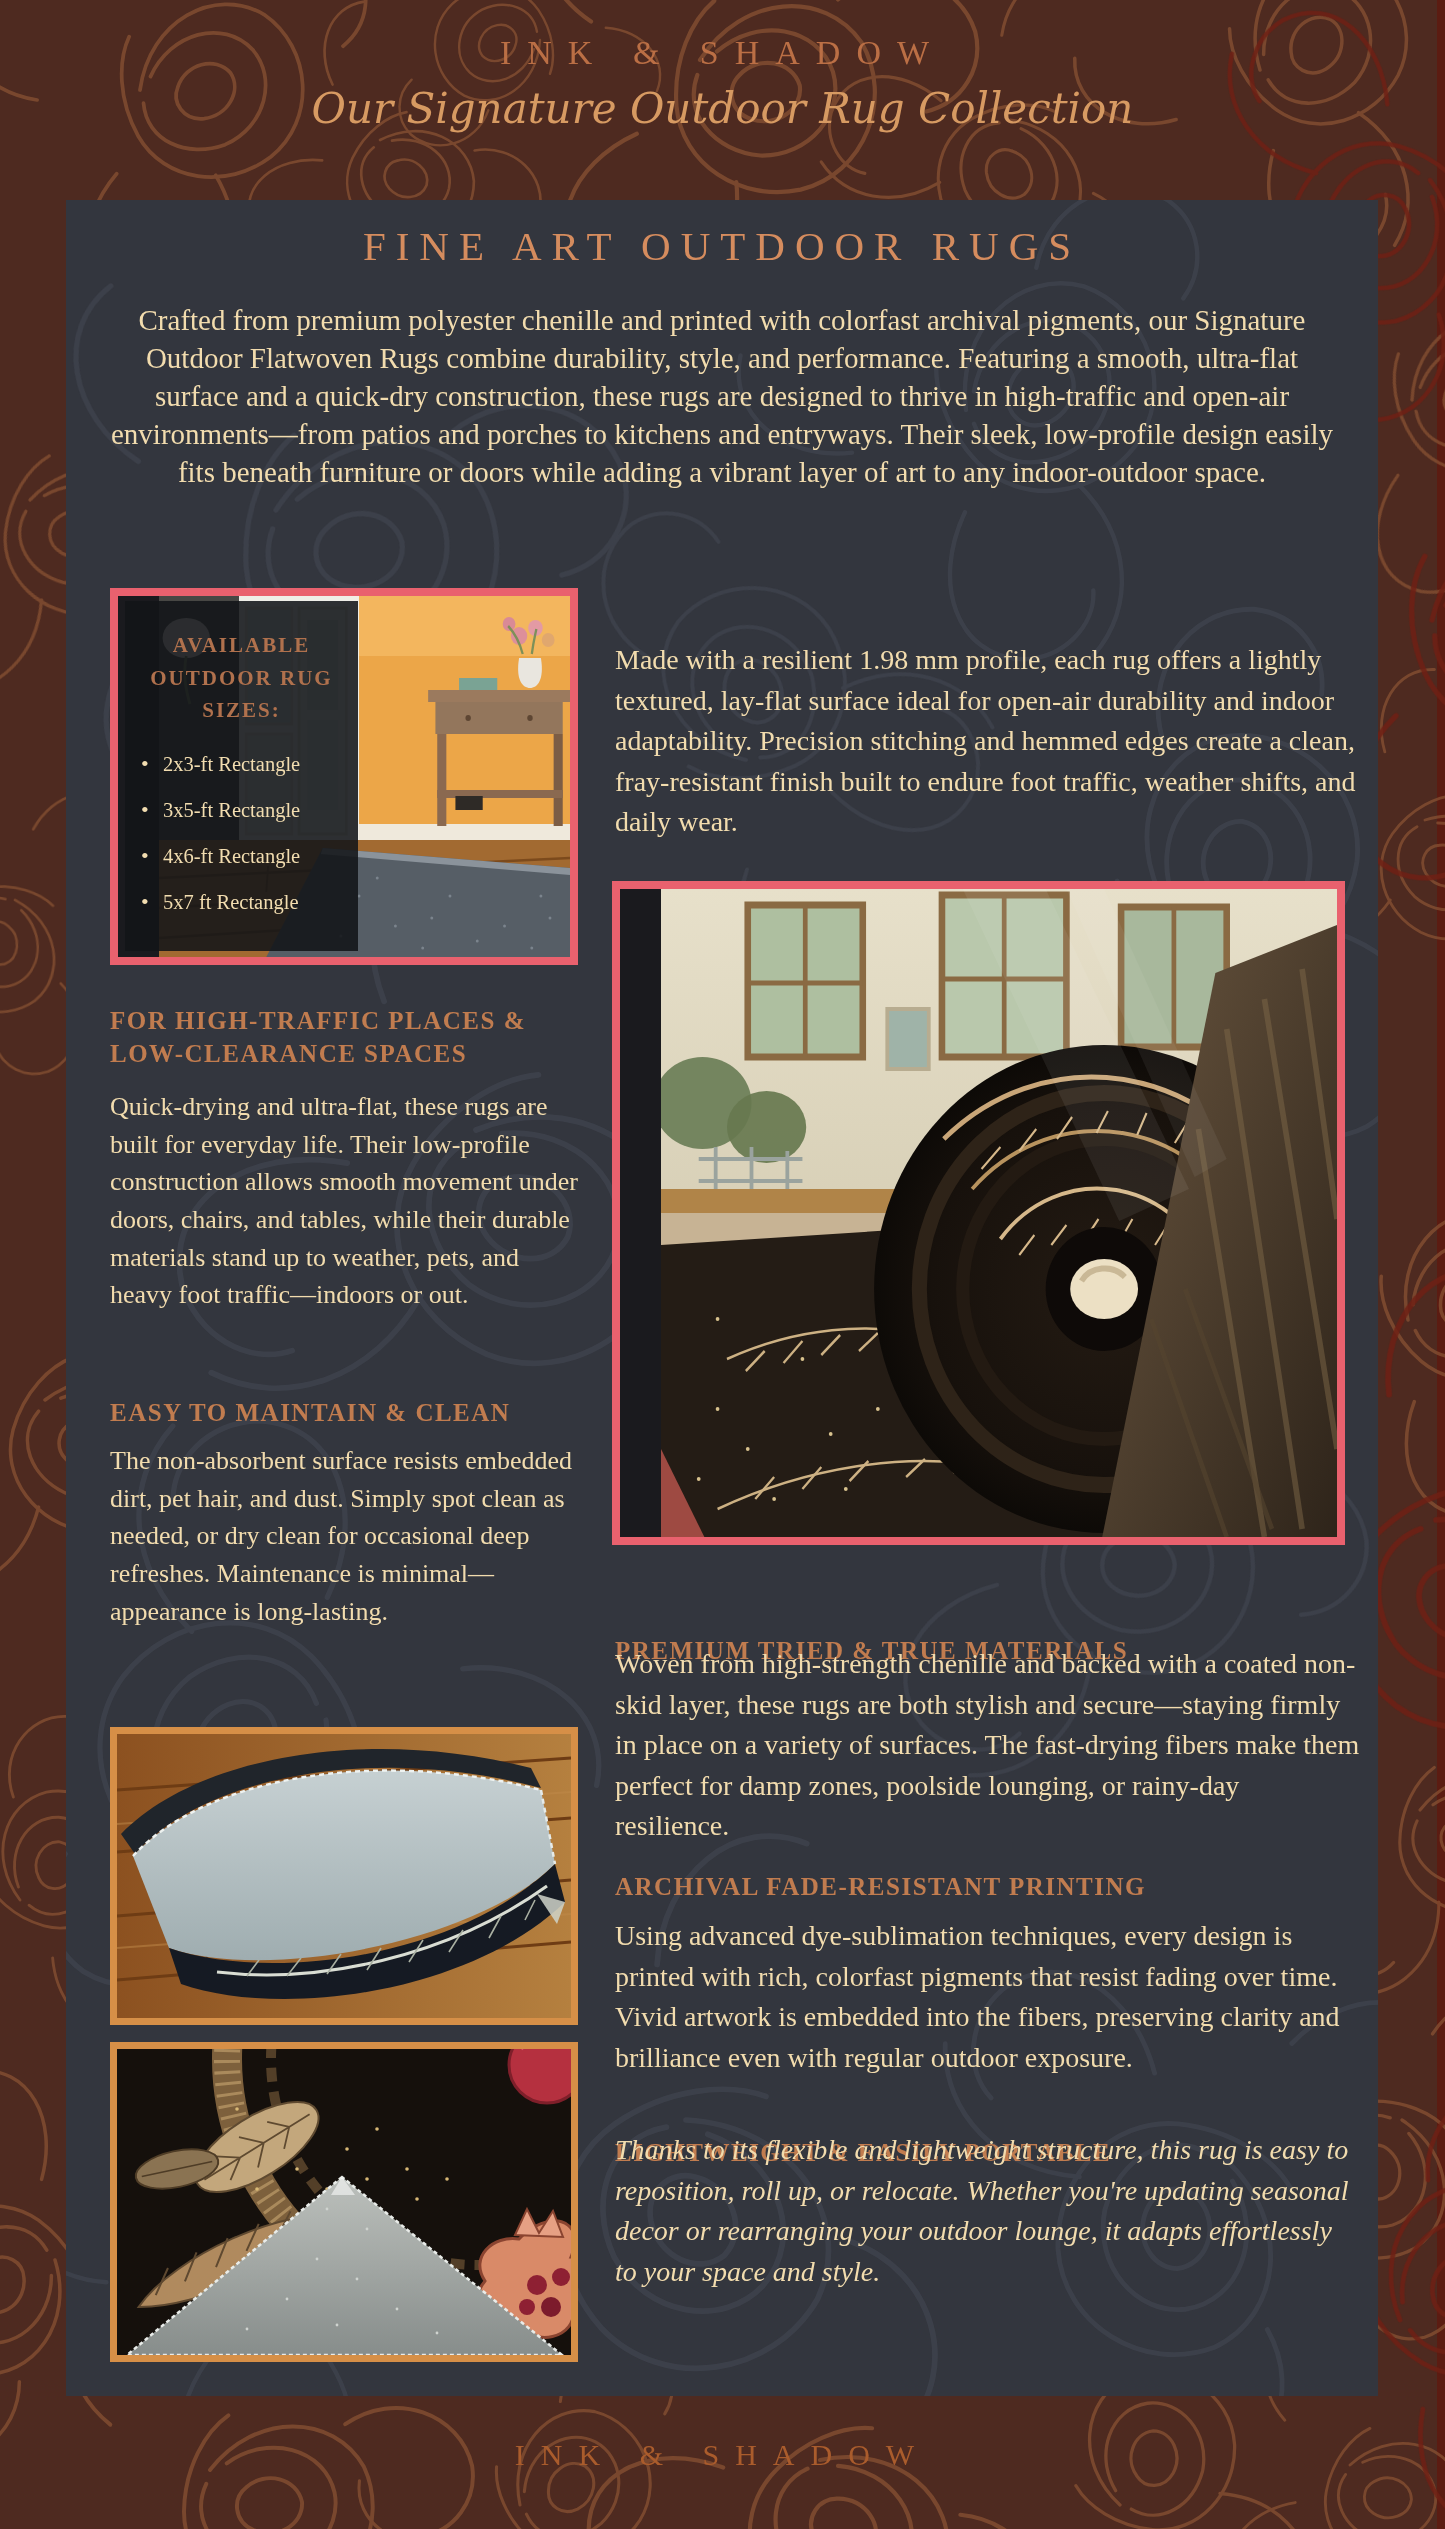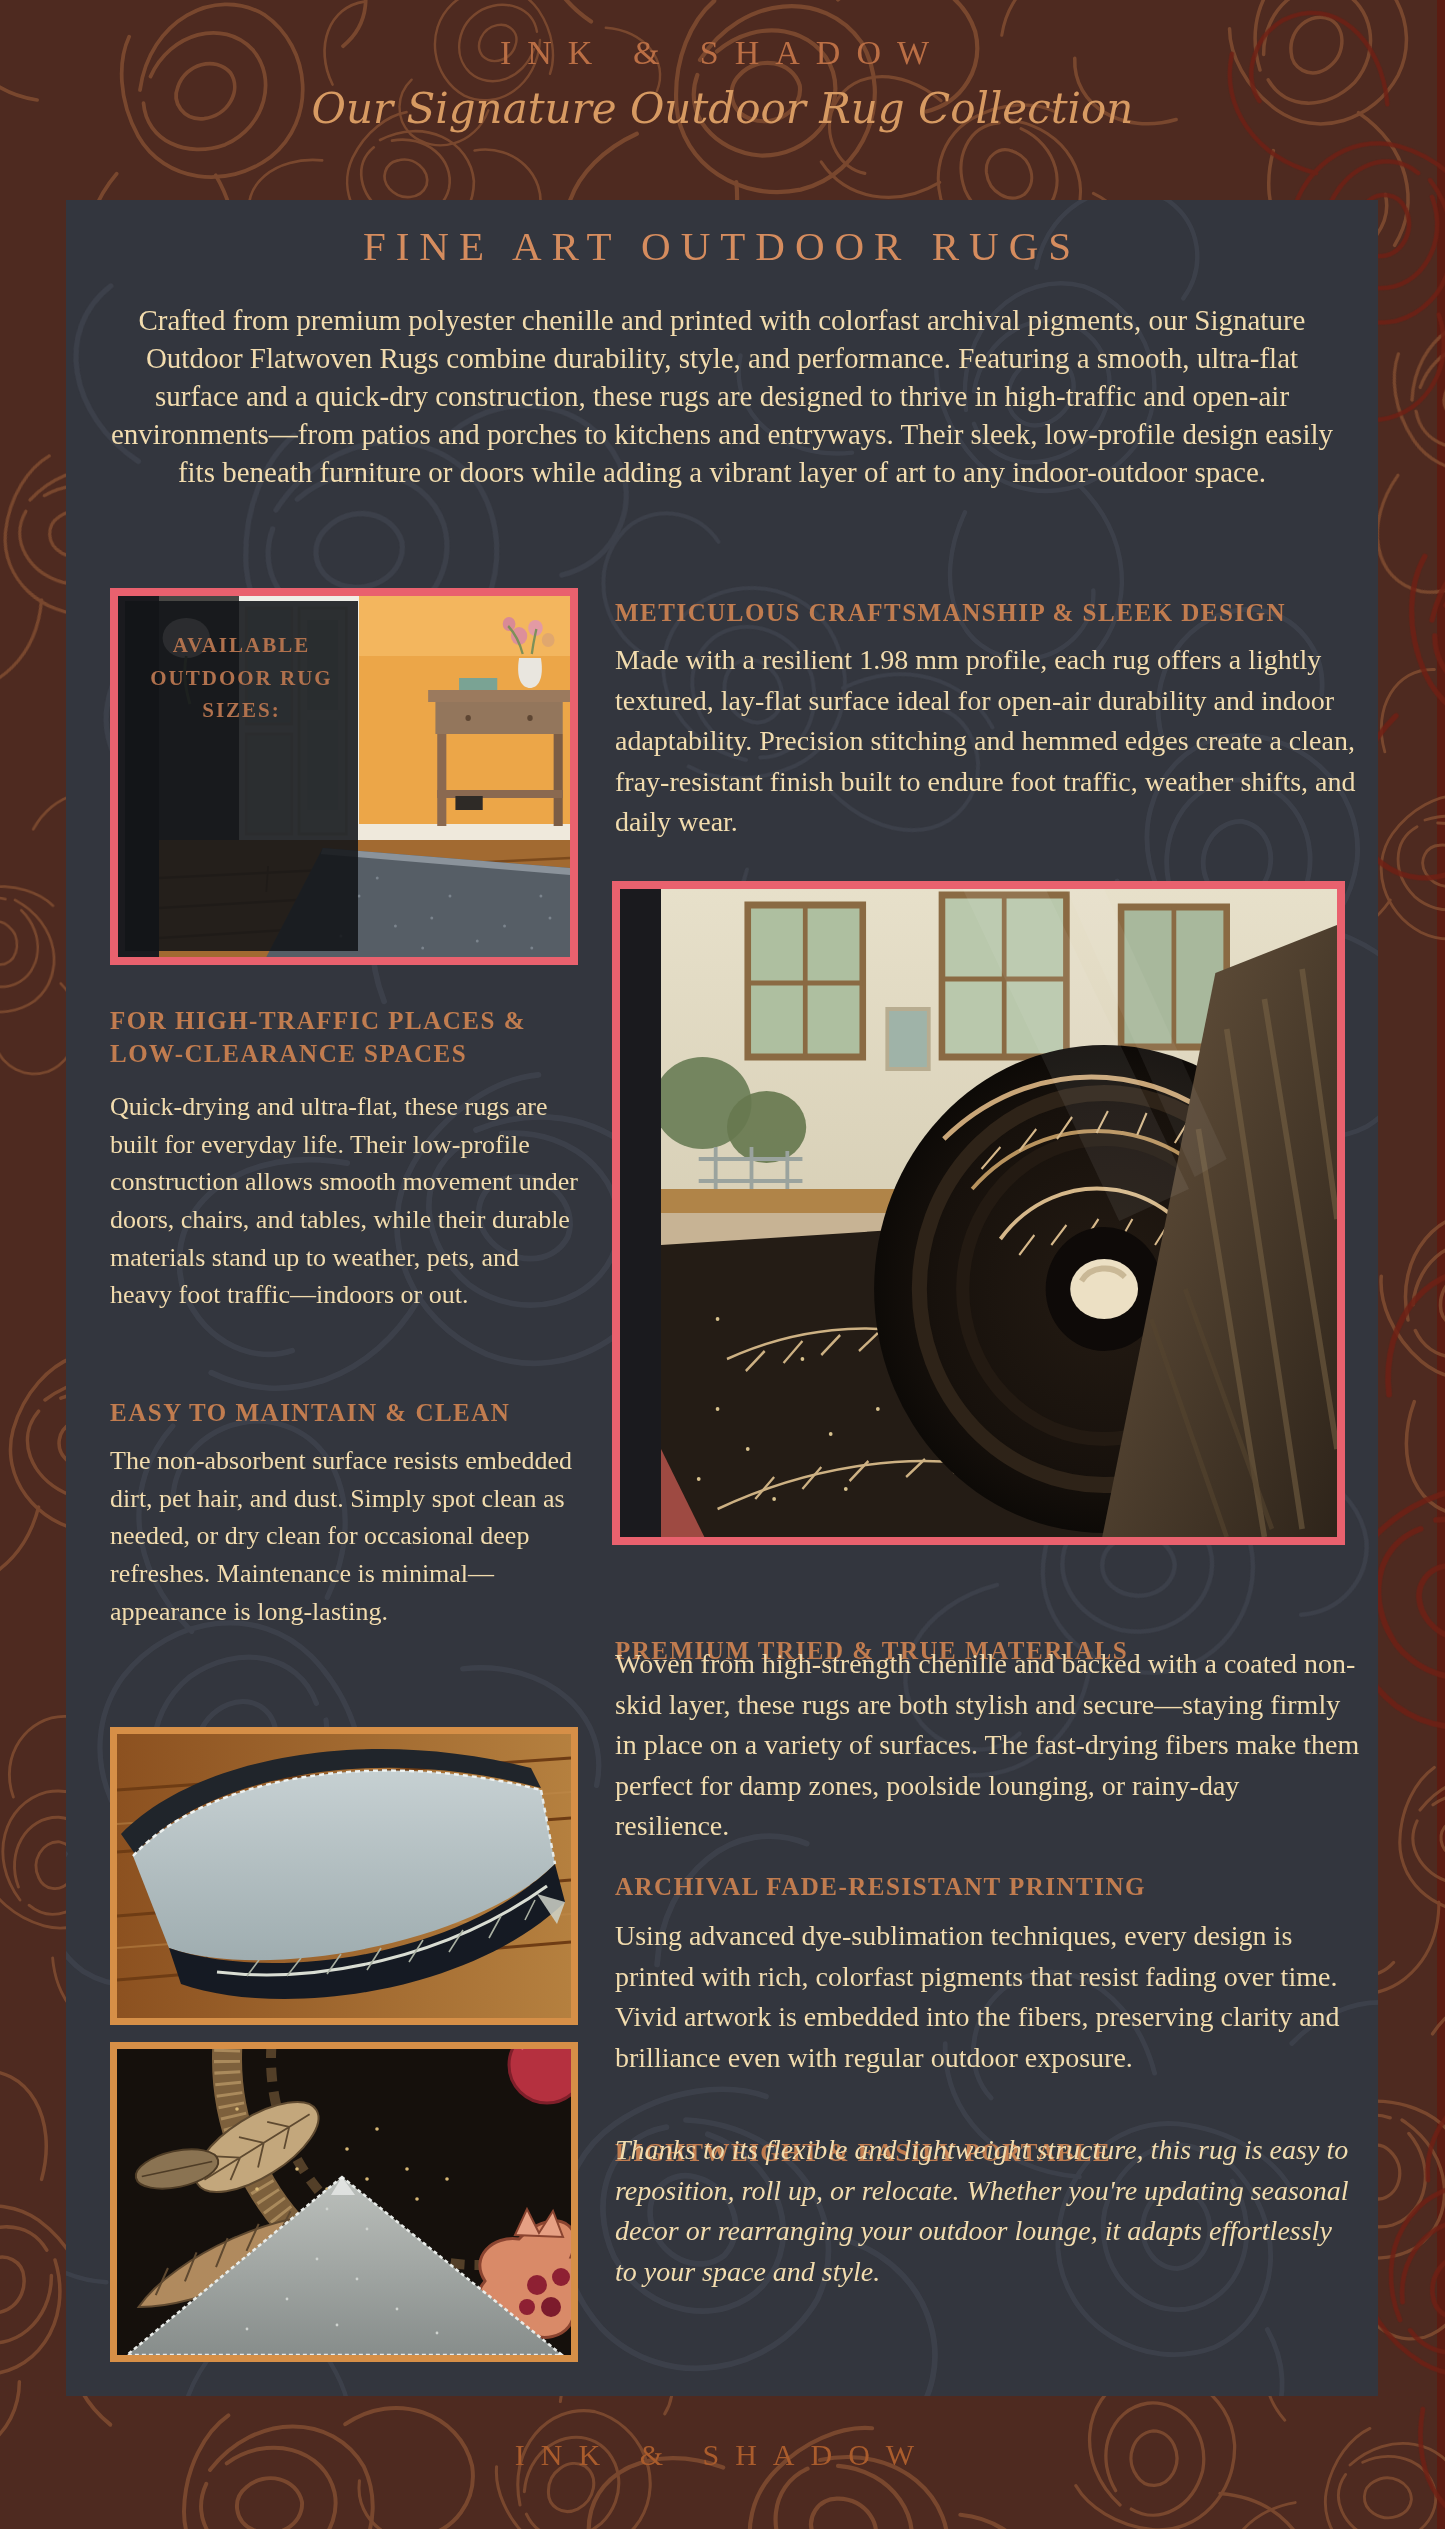--- a/index.html
+++ b/index.html
@@ -177,24 +177,29 @@
             <circle cx="410" cy="352" r="1.6"></circle>
             <circle cx="240" cy="282" r="1.6"></circle>
           <circle cx="300" cy="322" r="1.6"></circle>
             <circle cx="430" cy="322" r="1.6"></circle>
             <circle cx="200" cy="340" r="1.6"></circle>
         </g>
       </g>
     </svg>
     <div class="sizes-overlay">
       <div class="sizes-heading">AVAILABLE OUTDOOR RUG SIZES:</div>
+      <ul class="size-list">
+        <li>2x3-ft Rectangle</li>
+        <li>3x5-ft Rectangle</li>
+        <li>4x6-ft Rectangle</li>
+        <li>5x7 ft Rectangle</li>
+      </ul>
     </div>
   </figure>
 
-  <h2 class="section-heading rh" style="top:396px;">METICULOUS CRAFTSMANSHIP &amp; SLEEK DESIGN</h2>
   <p class="body-text right-col" style="top:440px;">Made with a resilient 1.98 mm profile, each rug offers a lightly textured, lay-flat surface ideal for open-air durability and indoor adaptability. Precision stitching and hemmed edges create a clean, fray-resistant finish built to endure foot traffic, weather shifts, and daily wear.</p>
 
   <figure class="photo-frame pink-frame" style="left:546px; top:681px; width:733px; height:664px;">
     <svg viewBox="0 0 717 648" preserveAspectRatio="none">
       <defs>
         <linearGradient id="wallg" x1="0" y1="0" x2="0" y2="1">
           <stop offset="0" stop-color="#e7e0ca"></stop>
             <stop offset="1" stop-color="#c9c0a4"></stop>
         </linearGradient>
         <linearGradient id="blurg" x1="0" y1="0" x2="1" y2="1">

